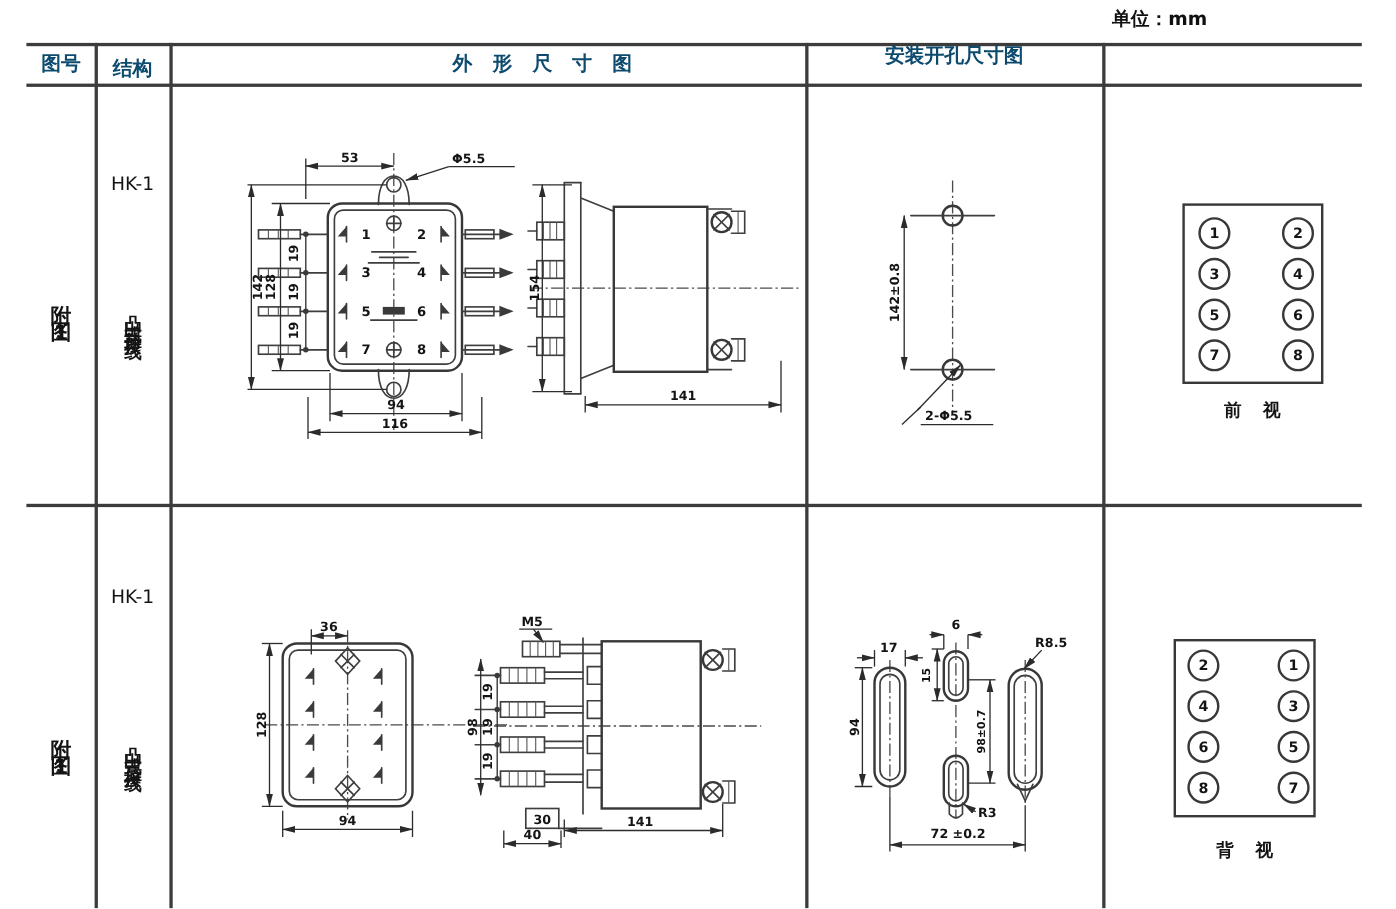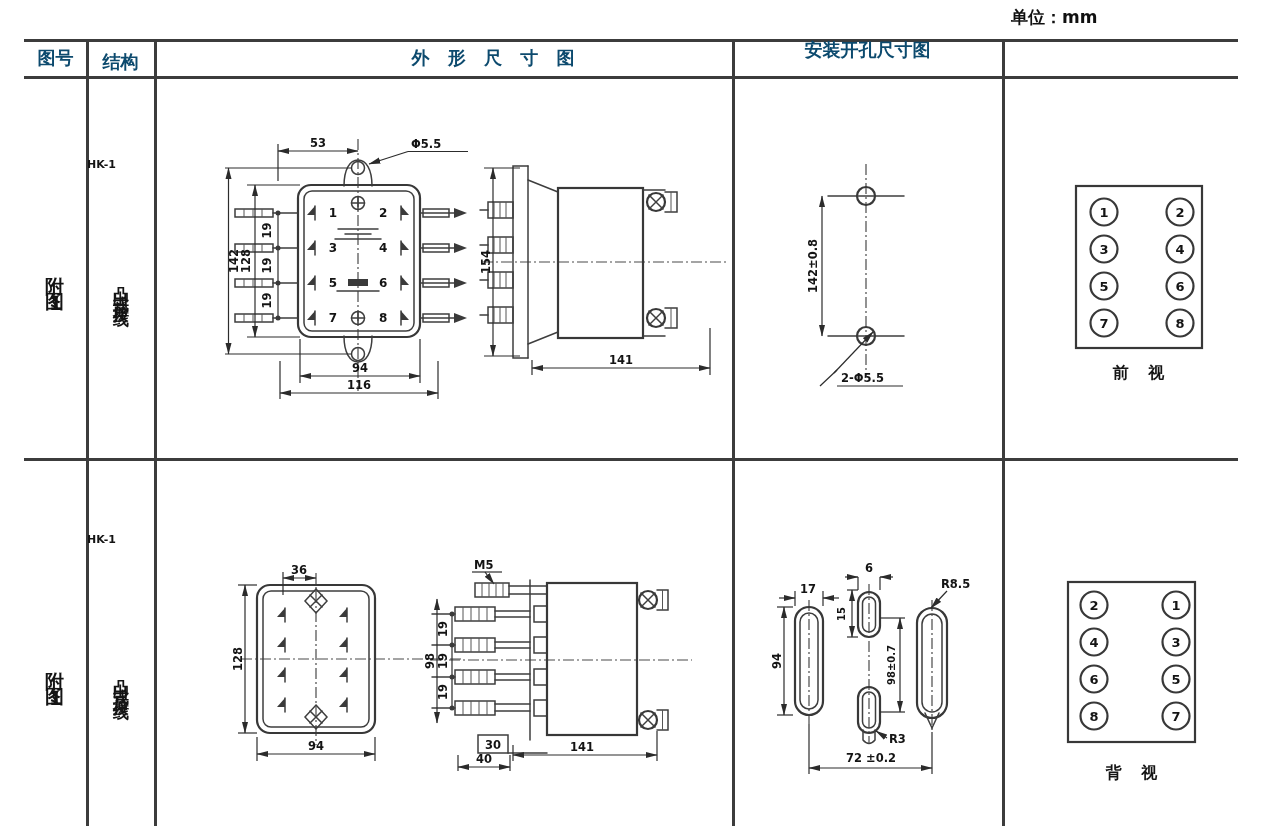--- a/index.html
+++ b/index.html
@@ -6,21 +6,21 @@
   .page{position:relative;width:1269px;height:826px;background:#ffffff;overflow:hidden;
         font-family:"DejaVu Sans","Liberation Sans",sans-serif;color:#111}
   .hline{position:absolute;height:3px;background:#3c3c3c}
   .vline{position:absolute;width:3px;background:#3c3c3c}
   .hcell{position:absolute;display:flex;align-items:center;justify-content:center;
          font-weight:700;font-size:18px;color:#0c4a6e;white-space:pre}
   .unit{position:absolute;font-weight:700;font-size:17px;color:#101010;text-align:left}
   .vtext{writing-mode:vertical-rl;text-orientation:upright}
   .figcell{position:absolute;display:flex;align-items:center;justify-content:center;
            font-weight:700;font-size:19px;letter-spacing:15px;color:#141414}
-  .modelcell{position:absolute;text-align:left;font-weight:700;font-size:11px;color:#141414}
+  .modelcell{position:absolute;text-align:center;font-weight:400;font-size:17px;color:#141414}
   .structcell{position:absolute;display:flex;align-items:center;justify-content:center;
            font-weight:700;font-size:16px;letter-spacing:5px;color:#141414}
   svg{position:absolute;overflow:visible}
   .ln{stroke:#3e3e3e;stroke-width:1.5;fill:none;stroke-linecap:round}
   .ln2{stroke:#383838;stroke-width:2.2;fill:none}
   .thin{stroke:#555;stroke-width:1;fill:none}
   .cl{stroke:#4a4a4a;stroke-width:1.2;fill:none;stroke-dasharray:11 3 2 3}
   .dim{stroke:#2c2c2c;stroke-width:1.2;fill:none}
   .fl{fill:#3a3a3a;stroke:none}
   svg text{font-family:"DejaVu Sans","Liberation Sans",sans-serif;font-weight:700;fill:#141414}

